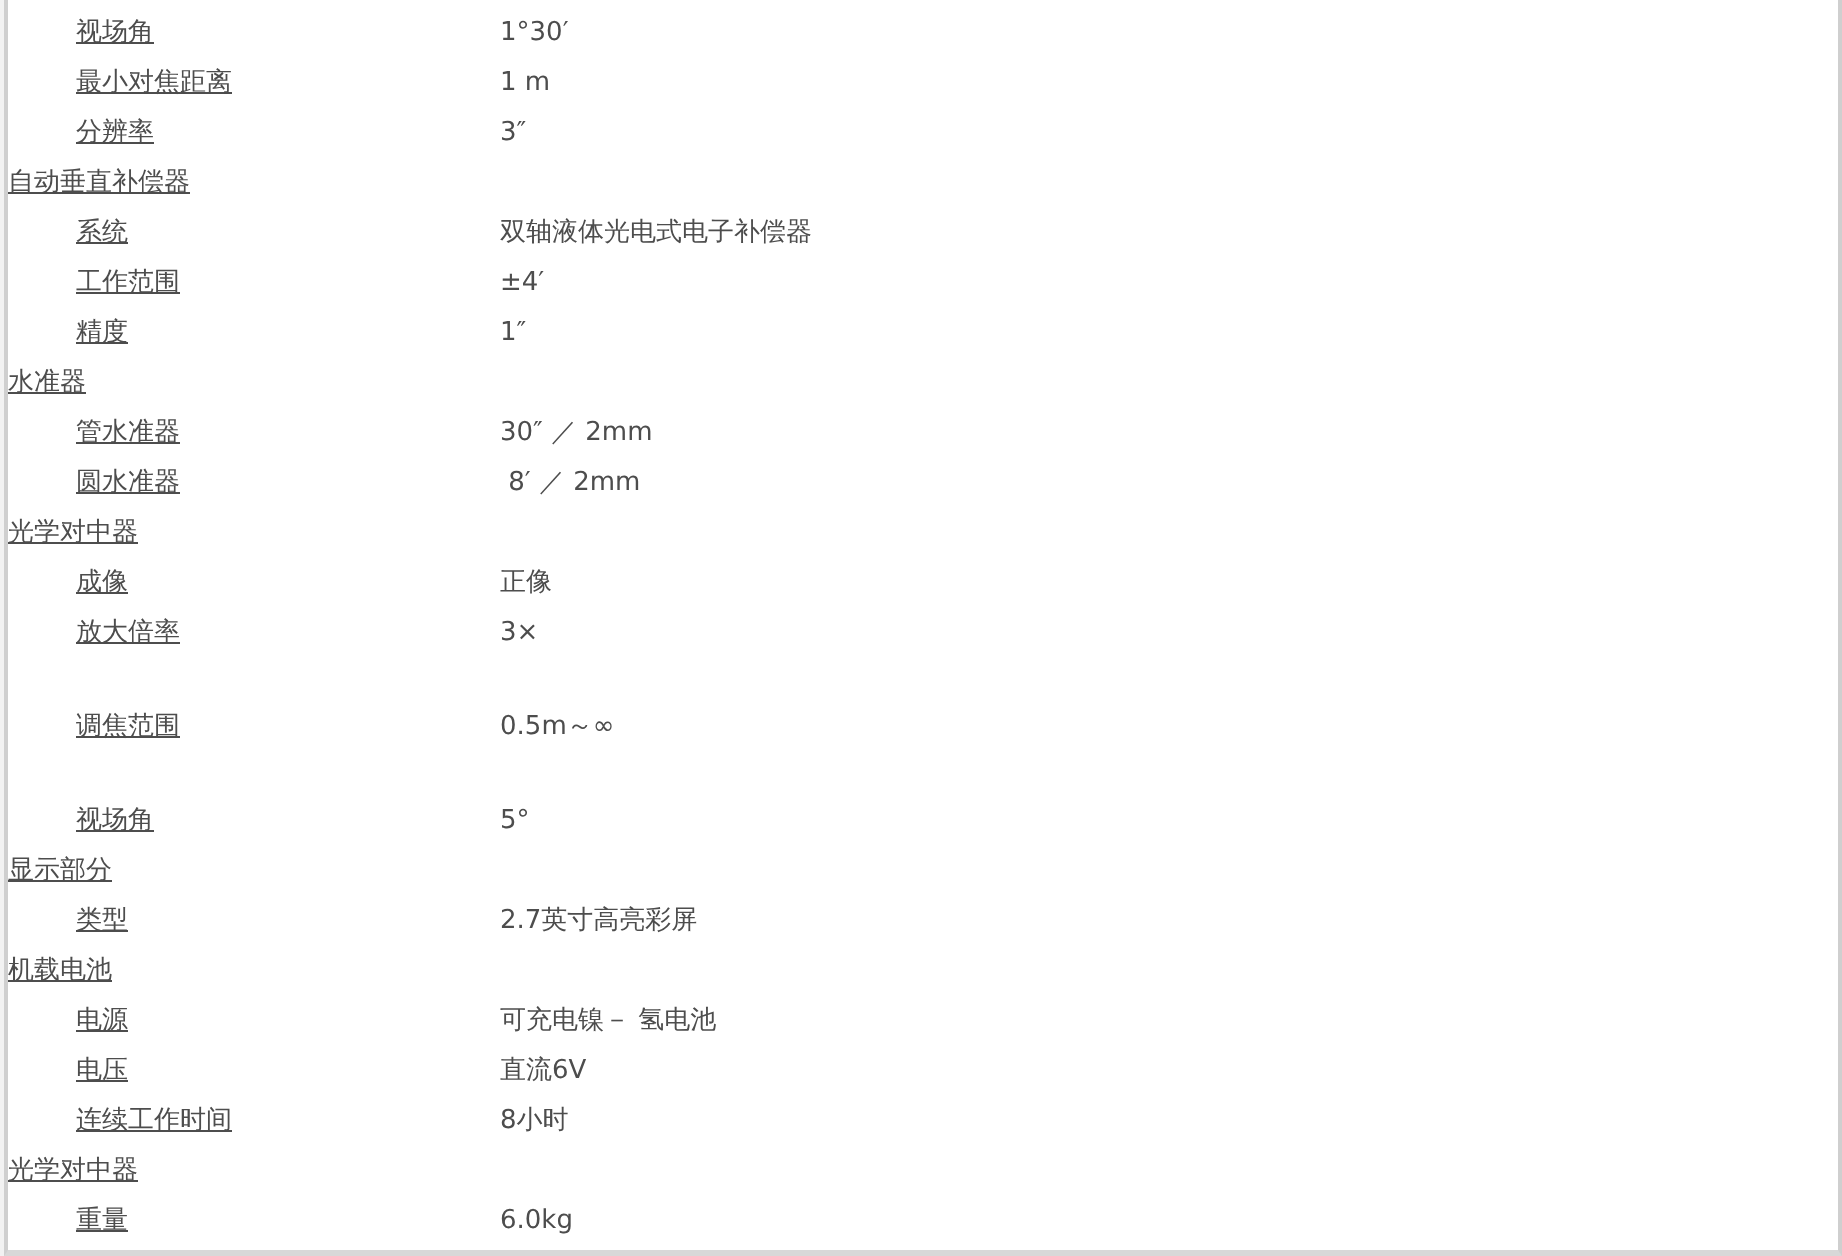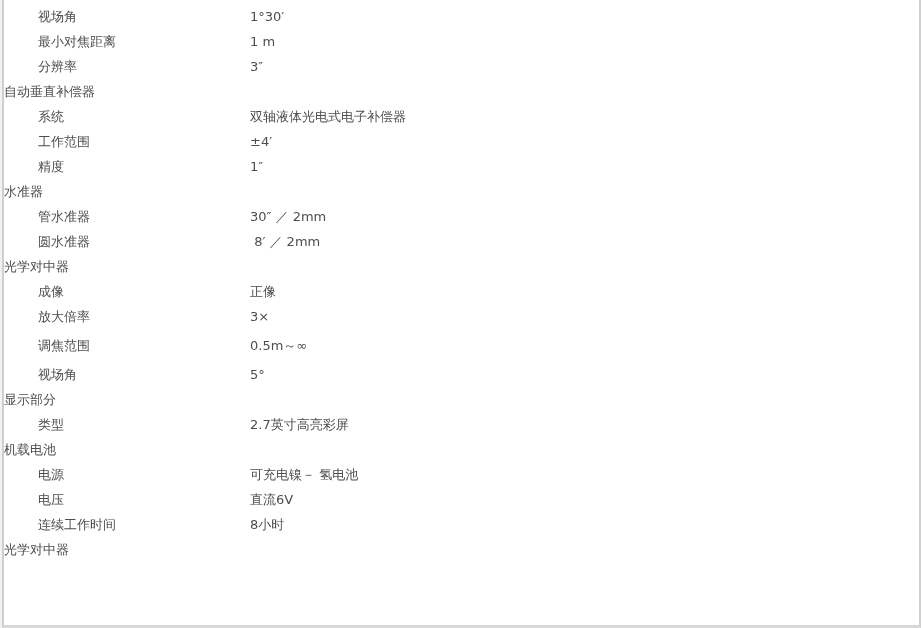--- a/index.html
+++ b/index.html
@@ -29,24 +29,25 @@
     font-size: 13px;
     color: #4d4d4d;
   }
   .row {
     position: relative;
     height: 25px;
     line-height: 25px;
     white-space: pre;
   }
   .row.tall {
-    margin-top: 4px;
+    margin-top: 22px;
   }
   .row .label {
     display: inline-block;
+    text-decoration: underline;
   }
   .row.section .label {
   }
   .row.item .label {
     margin-left: 34px;
   }
   .row .value {
     position: absolute;
     left: 246px;
     top: 0;
@@ -76,14 +77,15 @@
       <div class="row item"><span class="label">放大倍率</span><span class="value"><span class="seg">3×</span></span></div>
       <div class="row item tall"><span class="label">调焦范围</span><span class="value"><span class="seg">0.5</span><span class="seg bold">m</span><span class="seg">～∞</span></span></div>
       <div class="row item tall"><span class="label">视场角</span><span class="value"><span class="seg">5°</span></span></div>
       <div class="row section"><span class="label">显示部分</span></div>
       <div class="row item"><span class="label">类型</span><span class="value"><span class="seg">2.7英寸高亮彩屏</span></span></div>
       <div class="row section"><span class="label">机载电池</span></div>
       <div class="row item"><span class="label">电源</span><span class="value"><span class="seg">可充电镍－ 氢电池</span></span></div>
       <div class="row item"><span class="label">电压</span><span class="value"><span class="seg">直流6V</span></span></div>
       <div class="row item"><span class="label">连续工作时间</span><span class="value"><span class="seg">8小时</span></span></div>
       <div class="row section"><span class="label">光学对中器</span></div>
+      <div class="row item"><span class="label">重量</span><span class="value"><span class="seg">6.0kg</span></span></div>
     </div>
 </div>
 
 </body></html>

